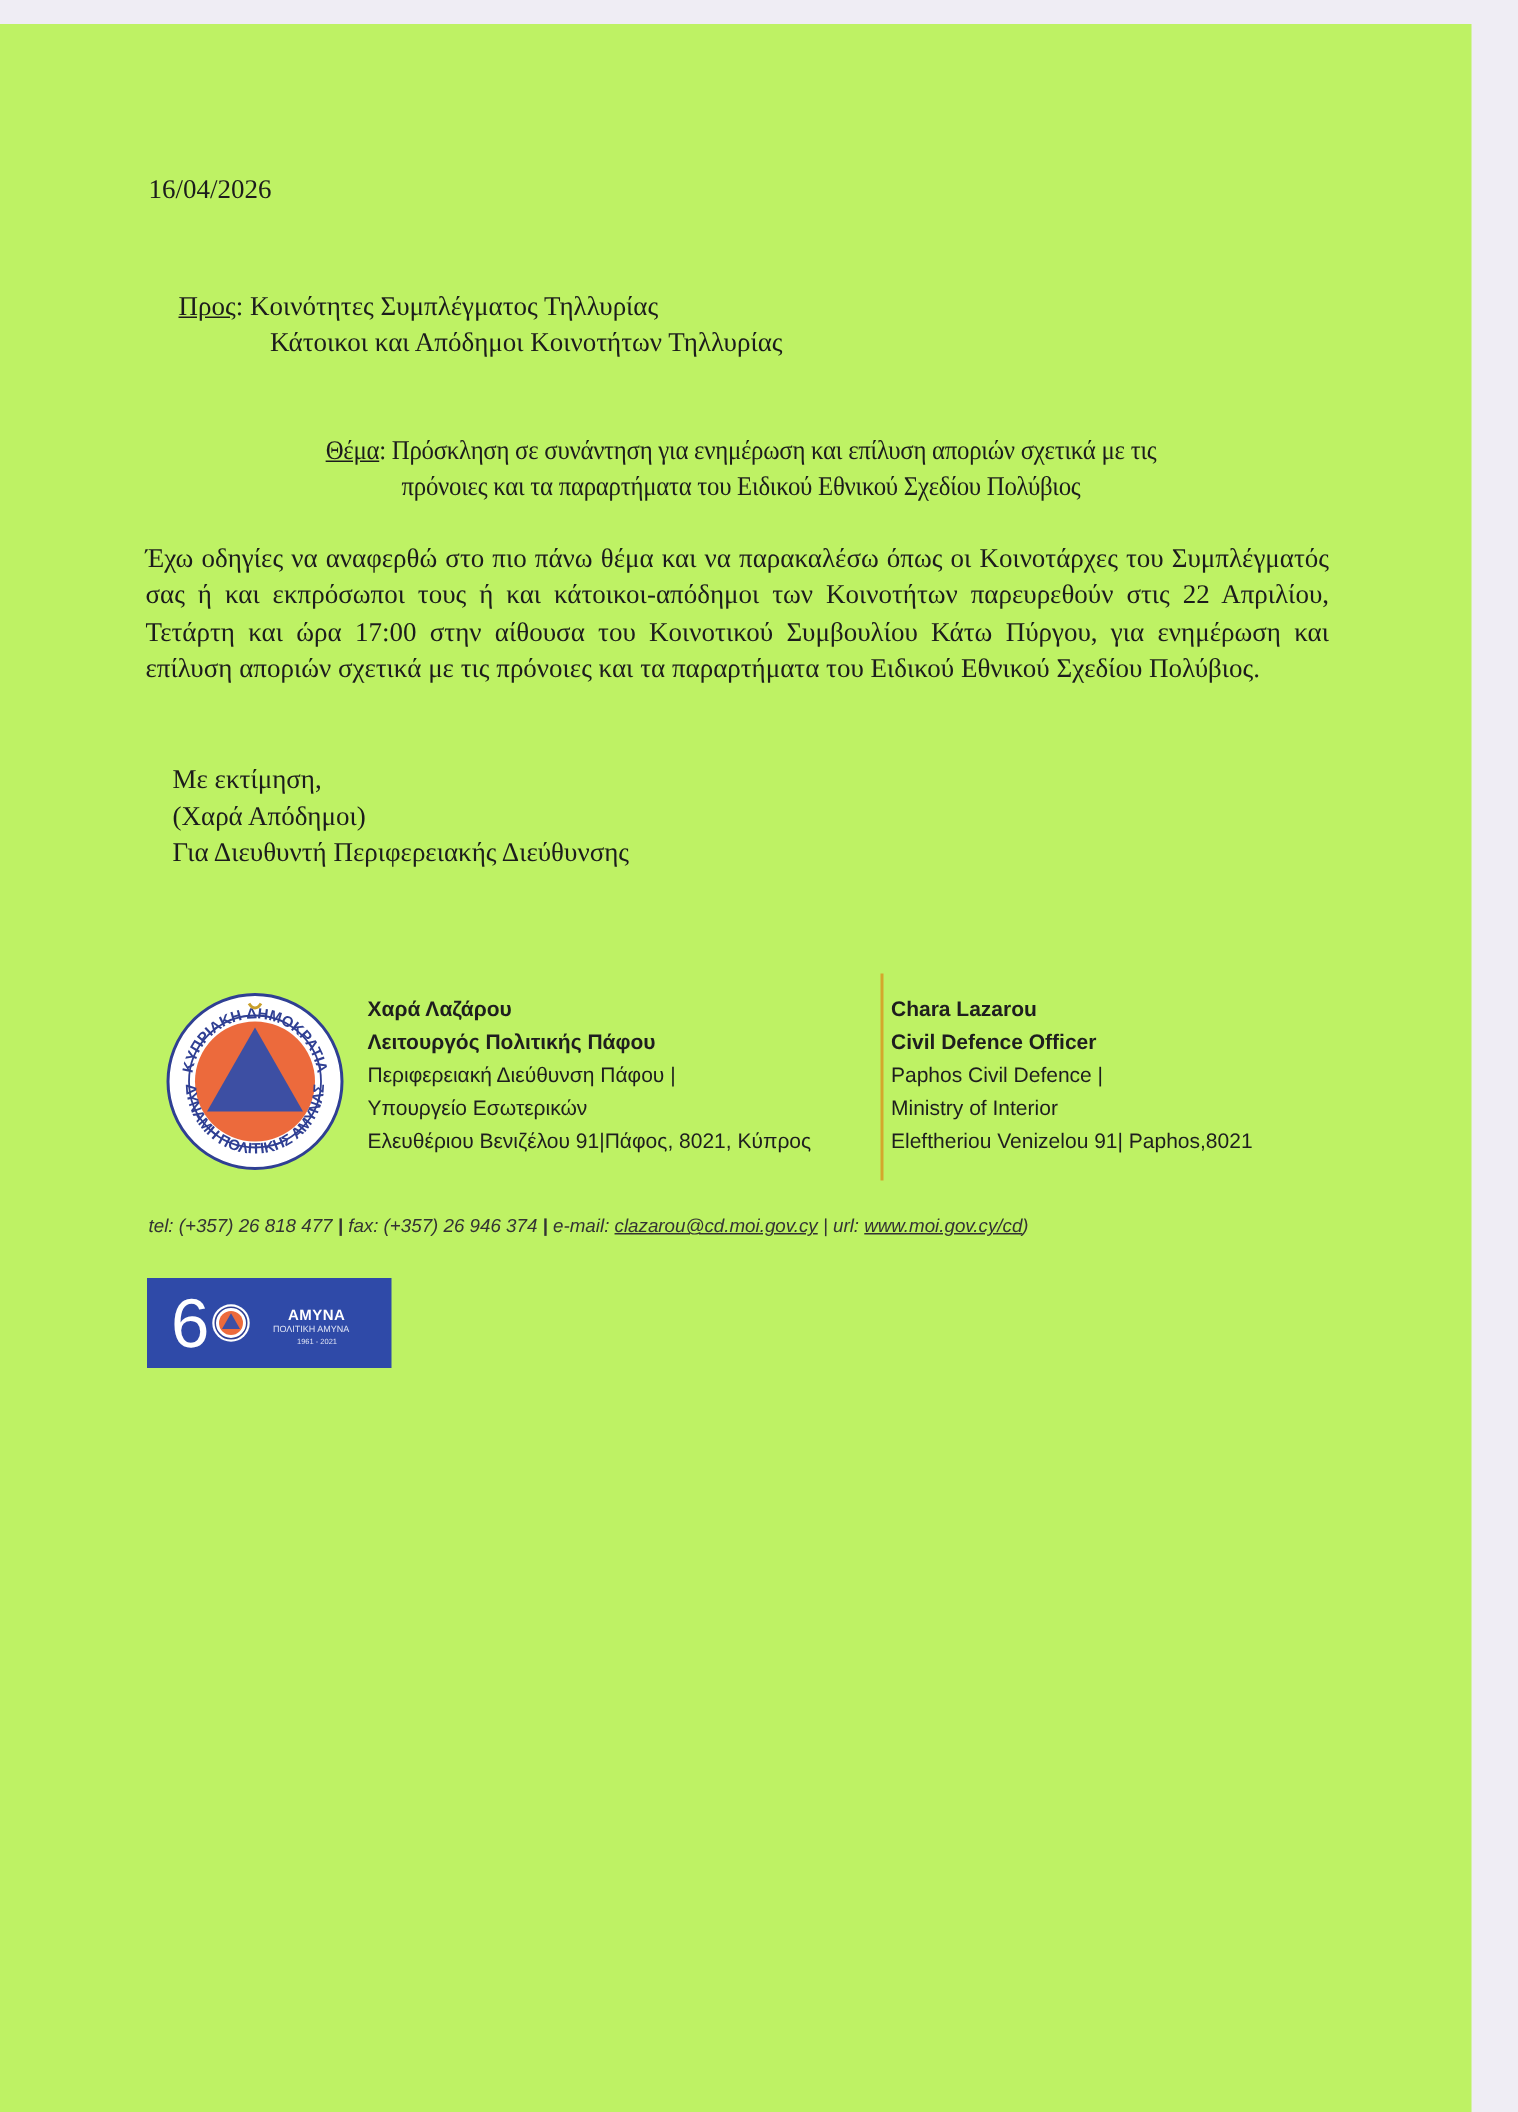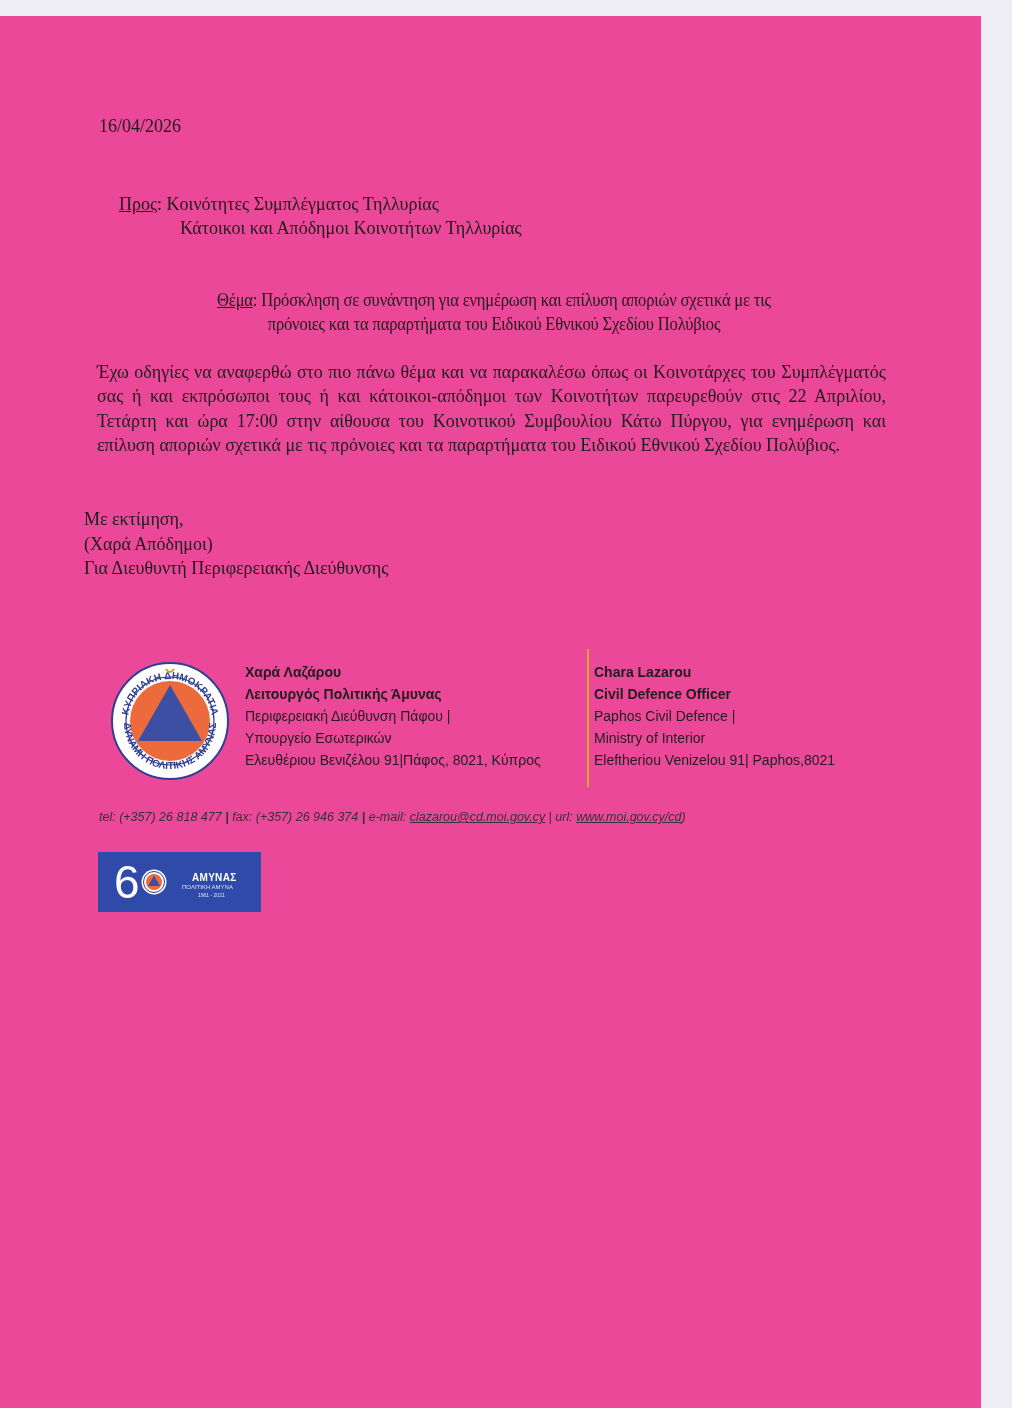--- a/index.html
+++ b/index.html
@@ -3,37 +3,37 @@
 <meta charset="utf-8">
 <style>
   html, body { margin: 0; padding: 0; }
   body {
     width: 1012px; height: 1408px; overflow: hidden;
     background: #efedf4; position: relative;
     font-family: "DejaVu Serif", serif;
   }
   .page {
     position: absolute; left: 0; top: 16px; width: 981px; height: 1392px;
-    background: #ec4899;
+    background: #bef264;
   }
   .serif { font-family: "Liberation Serif", "DejaVu Serif", serif; color: #1c1c1c; }
   .date { position: absolute; left: 99px; top: 100px; font-size: 18px; }
   .to { position: absolute; left: 99px; top: 176px; font-size: 18px; line-height: 24px; margin-left: 20px; }
   .to .indent { padding-left: 61px; }
   .u { text-decoration: underline; }
   .subject {
     position: absolute; left: 110px; top: 272px; width: 768px; text-align: center;
     font-size: 18px; line-height: 24px; letter-spacing: -0.2px;
     font-family: "Liberation Serif", serif; transform: scaleX(0.92); transform-origin: center;
   }
   .body-text {
     position: absolute; left: 97px; top: 344px; width: 789px;
     font-size: 18px; line-height: 24.4px; text-align: justify;
   }
-  .closing { position: absolute; left: 84px; top: 491px; font-size: 18px; line-height: 24.5px; }
+  .closing { position: absolute; left: 115px; top: 491px; font-size: 18px; line-height: 24.5px; }
   .sig { position: absolute; left: 110px; top: 645px; }
   .logo { position: absolute; left: 0; top: 0; width: 120px; height: 120px; }
   .sig-col {
     position: absolute; font-family: "Liberation Sans", "DejaVu Sans", sans-serif;
     font-size: 14px; line-height: 22px; color: #1e1e1e; white-space: nowrap;
   }
   .sig-col .b { font-weight: bold; }
   .sig-gr { left: 135px; top: 0px; }
   .sig-en { left: 484px; top: 0px; }
   .divider { position: absolute; left: 477px; top: -12px; width: 2px; height: 138px; background: #d4a72c; }
@@ -91,21 +91,21 @@
         <textPath href="#topArc" startOffset="50%" text-anchor="middle">ΚΥΠΡΙΑΚΗ ΔΗΜΟΚΡΑΤΙΑ</textPath>
       </text>
       <text font-family="Liberation Sans, sans-serif" font-size="10" font-weight="bold" fill="#2f3f93">
         <textPath href="#botArc" startOffset="50%" text-anchor="middle">ΔΥΝΑΜΗ ΠΟΛΙΤΙΚΗΣ ΑΜΥΝΑΣ</textPath>
       </text>
       <path d="M 56 8 Q 60 14 64 8" fill="none" stroke="#c9a02b" stroke-width="2"></path>
     </svg>
 
     <div class="sig-col sig-gr">
       <div class="b">Χαρά Λαζάρου</div>
-      <div class="b">Λειτουργός Πολιτικής Άμυνας</div>
+      <div class="b">Λειτουργός Πολιτικής Πάφου</div>
       <div>Περιφερειακή Διεύθυνση Πάφου |</div>
       <div>Υπουργείο Εσωτερικών</div>
       <div>Ελευθέριου Βενιζέλου 91|Πάφος, 8021, Κύπρος</div>
     </div>
 
     <div class="divider"></div>
 
     <div class="sig-col sig-en">
       <div class="b">Chara Lazarou</div>
       <div class="b">Civil Defence Officer</div>
@@ -120,18 +120,18 @@
   </div>
 
   <div class="banner">
     <div class="sixty">6<span style="color:transparent">0</span></div>
     <svg class="mini-logo" viewBox="0 0 26 26">
       <circle cx="13" cy="13" r="12.5" fill="#fff"></circle>
       <circle cx="13" cy="13" r="10.5" fill="none" stroke="#2f3f93" stroke-width="1"></circle>
       <circle cx="13" cy="13" r="8" fill="#ec6a3c"></circle>
       <polygon points="13,6.5 19,17 7,17" fill="#3d4fa3"></polygon>
     </svg>
-    <div class="t1">ΑΜΥΝΑΣ</div>
+    <div class="t1">ΑΜΥΝΑ</div>
     <div class="t2">ΠΟΛΙΤΙΚΗ ΑΜΥΝΑ</div>
     <div class="t3">1961 - 2021</div>
   </div>
 
 </div>
 
 </body></html>

